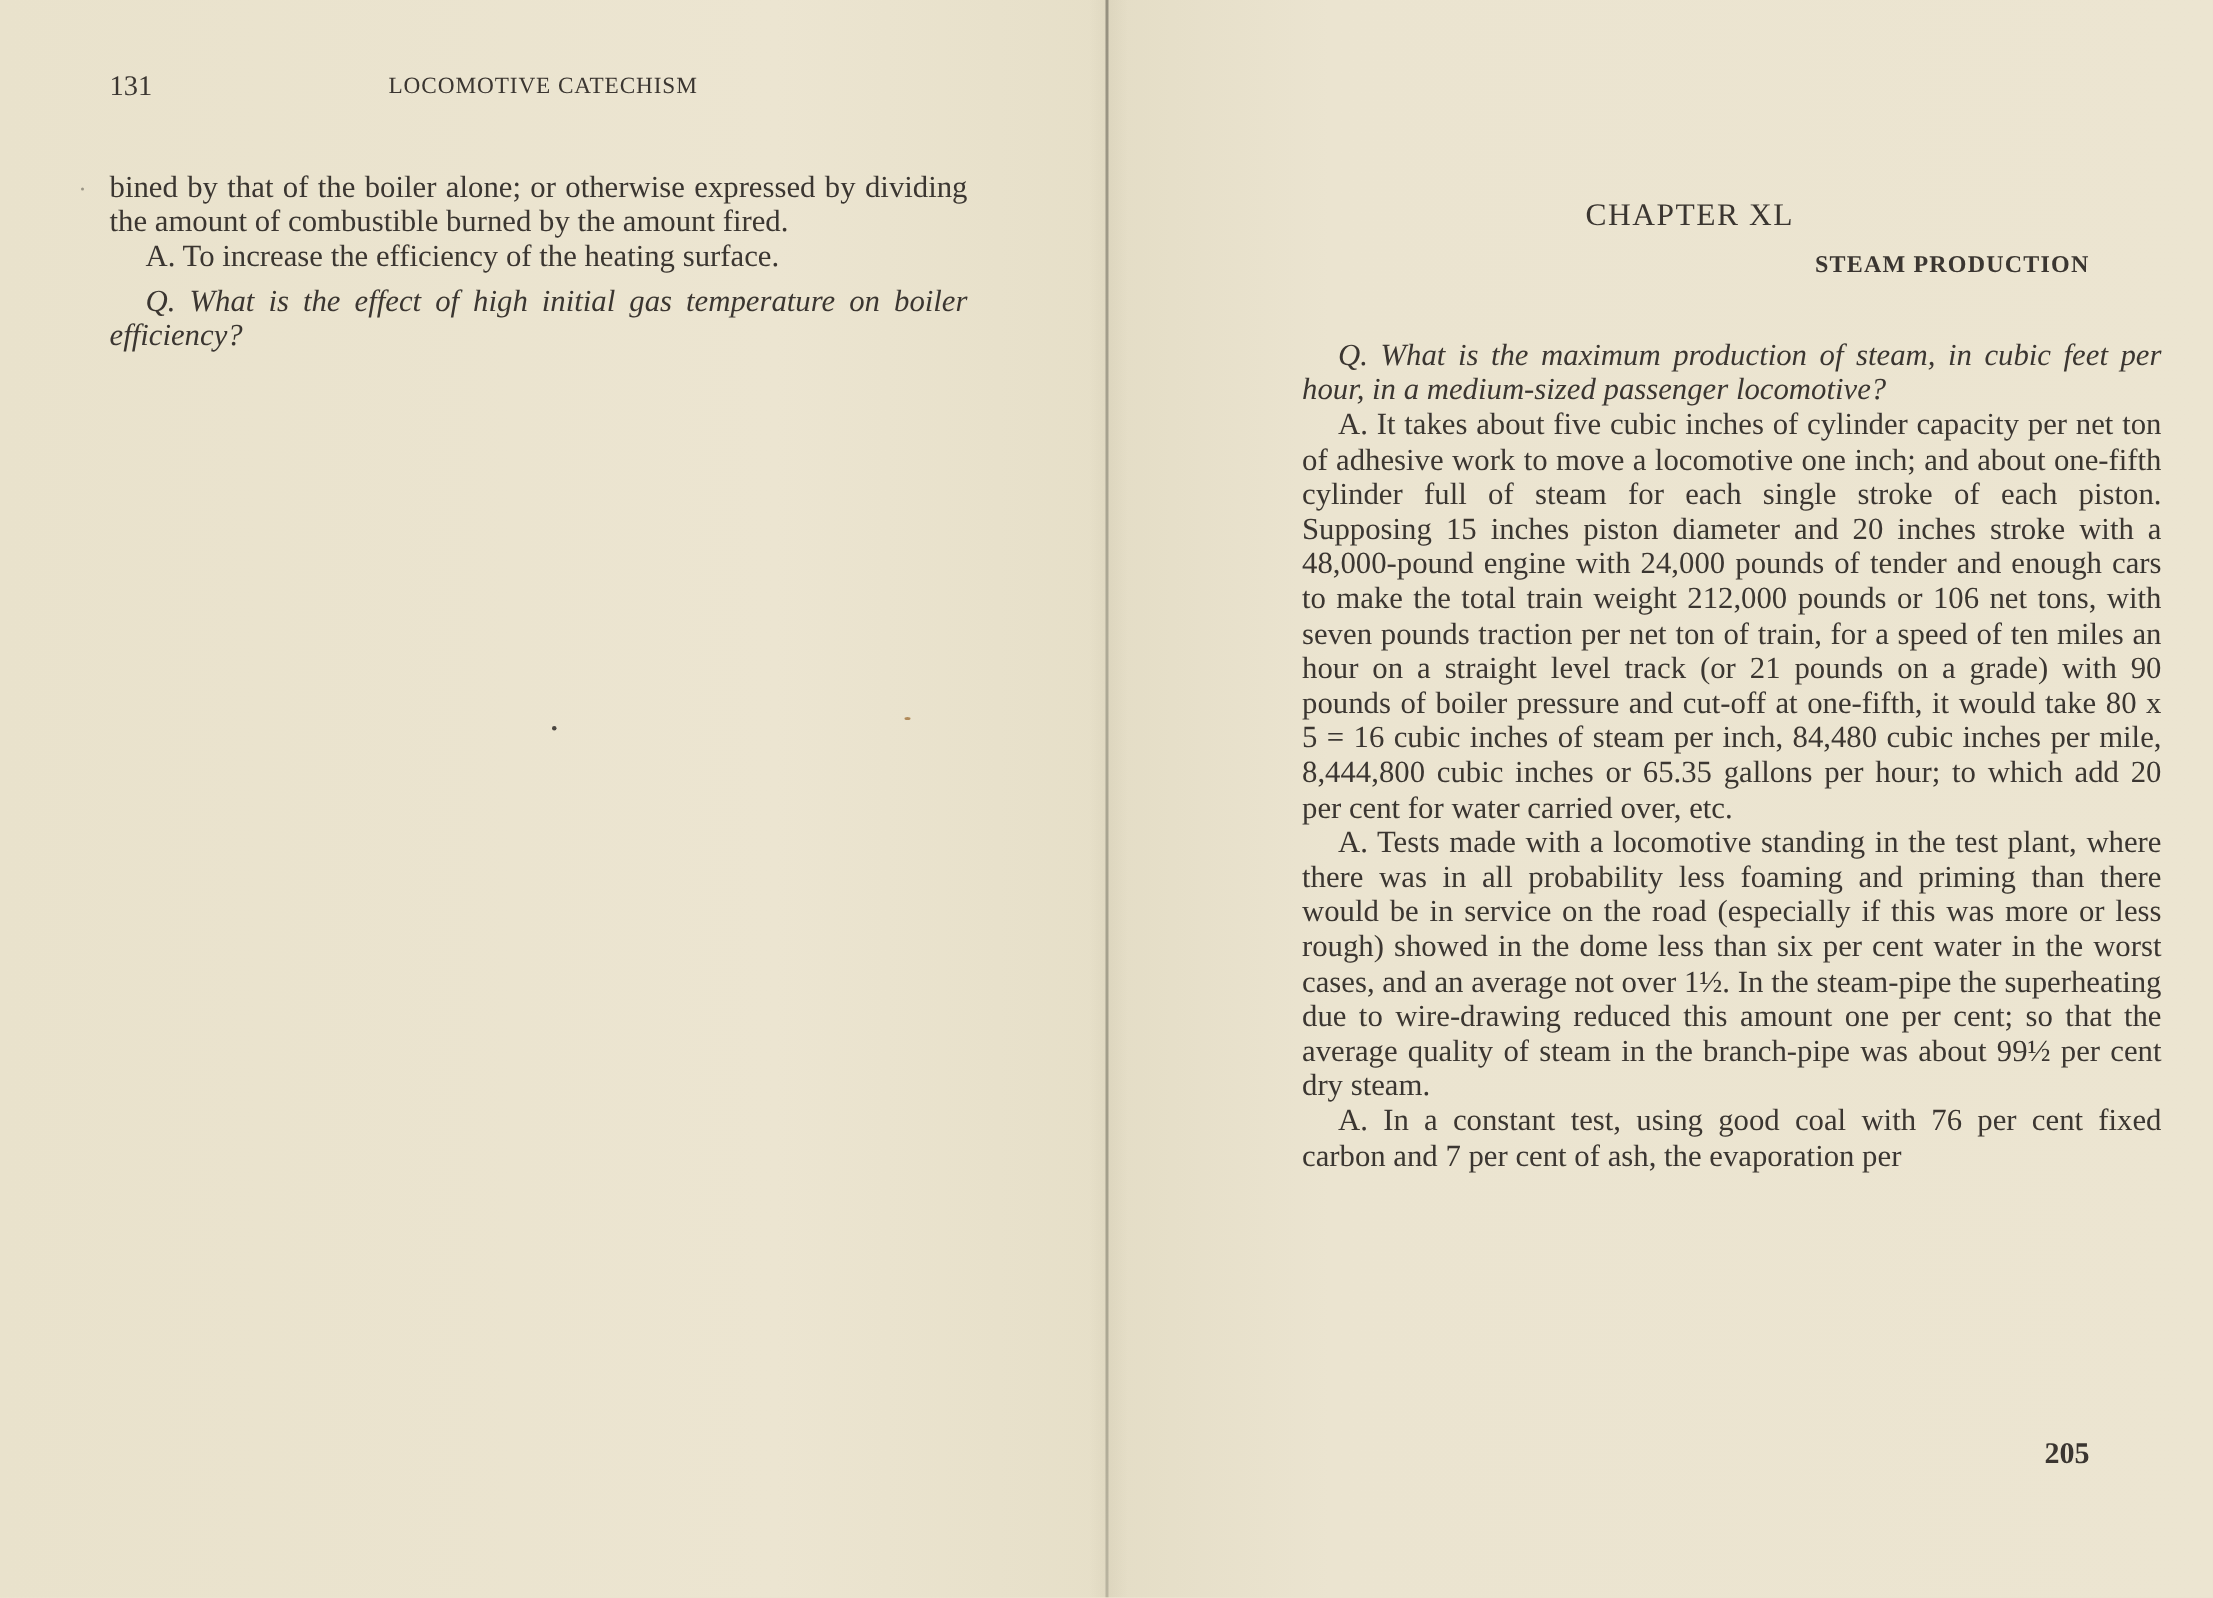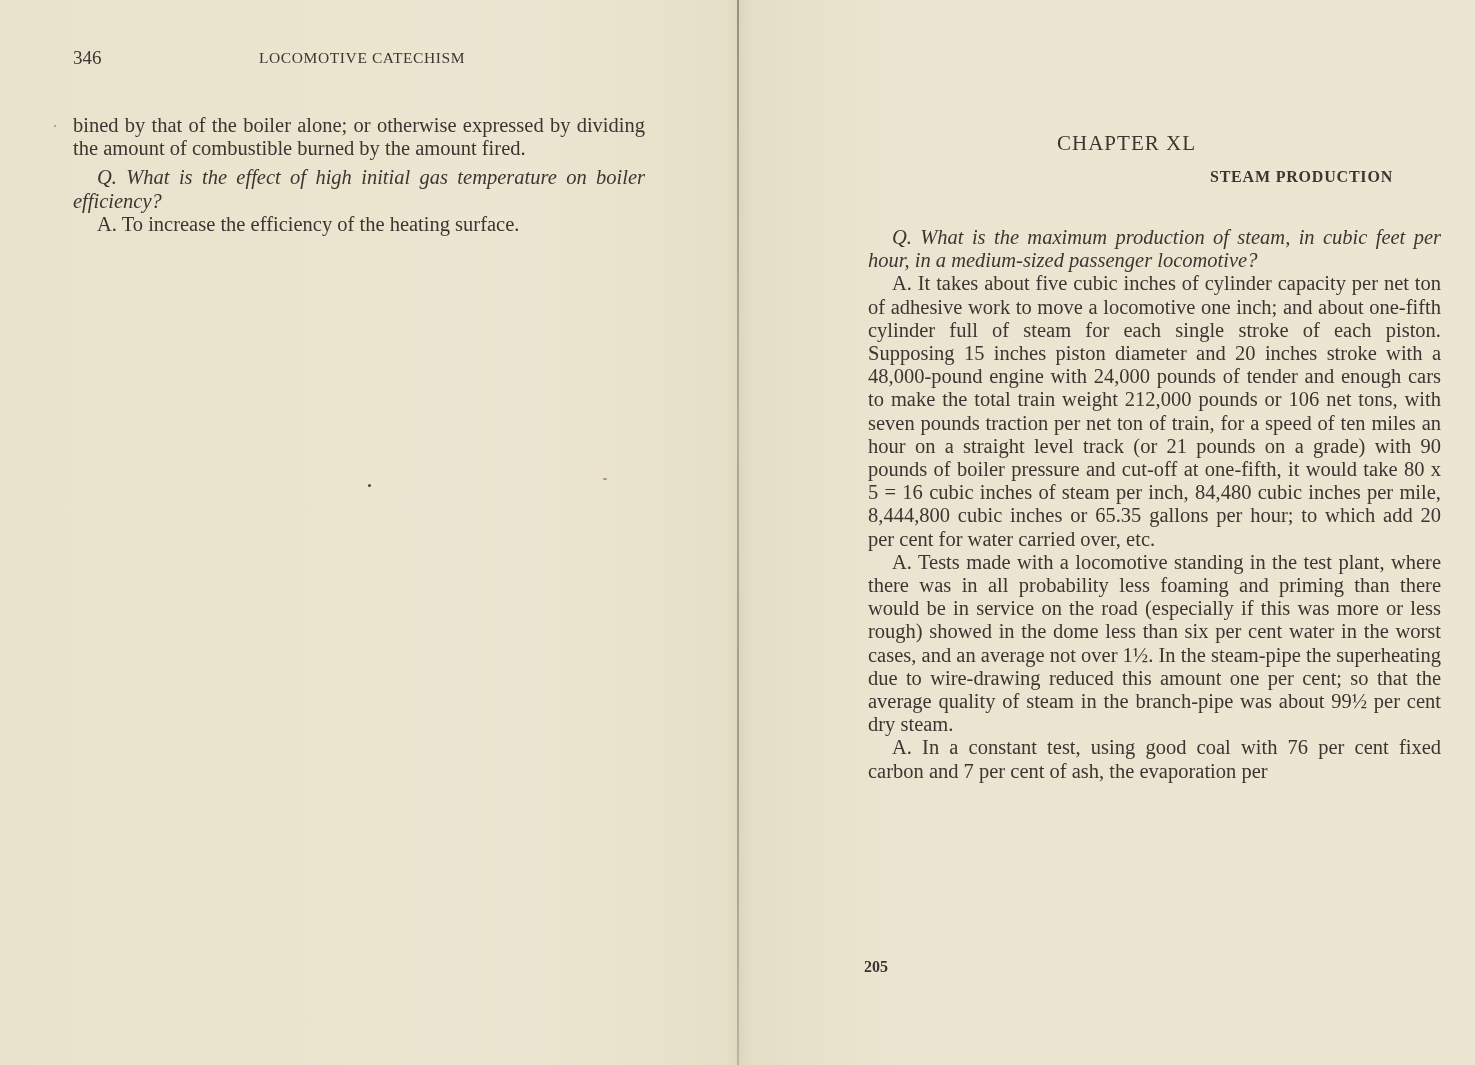--- a/index.html
+++ b/index.html
@@ -119,52 +119,52 @@
     width: 573px;
     top: 168px;
     text-align: right;
     font-family: "Liberation Serif", serif;
     font-weight: bold;
     font-size: 16px;
     letter-spacing: 0.8px;
   }
   .folio-right {
     position: absolute;
-    left: 864px;
+    left: 820px;
     width: 573px;
     top: 958px;
-    text-align: left;
+    text-align: right;
     font-family: "Liberation Serif", serif;
     font-weight: bold;
-    font-size: 16px;
+    font-size: 20px;
   }
   .speck {
     position: absolute;
     width: 3px;
     height: 3px;
     border-radius: 50%;
   }
 </style>
 </head>
 <body>
 
 <div class="page page-left"></div>
 <div class="page page-right"></div>
 <div class="gutter-shadow"></div>
 <div class="gutter"></div>
 
 <div class="running-head">
-  <span class="folio-left">346</span>
+  <span class="folio-left">131</span>
   <span class="running-title">LOCOMOTIVE CATECHISM</span>
 </div>
 
 <div class="text-block left-text">
   <p class="para">bined by that of the boiler alone; or otherwise expressed by dividing the amount of combustible burned by the amount fired.</p>
+  <p class="para indent">A. To increase the efficiency of the heating surface.</p>
   <p class="para indent gap q">Q. What is the effect of high initial gas temperature on boiler efficiency?</p>
-  <p class="para indent">A. To increase the efficiency of the heating surface.</p>
 </div>
 
 <div class="chapter-title">CHAPTER XL</div>
 <div class="chapter-subtitle">STEAM PRODUCTION</div>
 
 <div class="text-block right-text">
   <p class="para indent q">Q. What is the maximum production of steam, in cubic feet per hour, in a medium-sized passenger locomotive?</p>
   <p class="para indent">A. It takes about five cubic inches of cylinder capacity per net ton of adhesive work to move a locomotive one inch; and about one-fifth cylinder full of steam for each single stroke of each piston.  Supposing 15 inches piston diameter and 20 inches stroke with a 48,000-pound engine with 24,000 pounds of tender and enough cars to make the total train weight 212,000 pounds or 106 net tons, with seven pounds traction per net ton of train, for a speed of ten miles an hour on a straight level track (or 21 pounds on a grade) with 90 pounds of boiler pressure and cut-off at one-fifth, it would take 80 x 5 = 16 cubic inches of steam per inch, 84,480 cubic inches per mile, 8,444,800 cubic inches or 65.35 gallons per hour; to which add 20 per cent for water carried over, etc.</p>
   <p class="para indent">A. Tests made with a locomotive standing in the test plant, where there was in all probability less foaming and priming than there would be in service on the road (especially if this was more or less rough) showed in the dome less than six per cent water in the worst cases, and an average not over 1½.  In the steam-pipe the superheating due to wire-drawing reduced this amount one per cent; so that the average quality of steam in the branch-pipe was about 99½ per cent dry steam.</p>
   <p class="para indent">A. In a constant test, using good coal with 76 per cent fixed carbon and 7 per cent of ash, the evaporation per</p>

